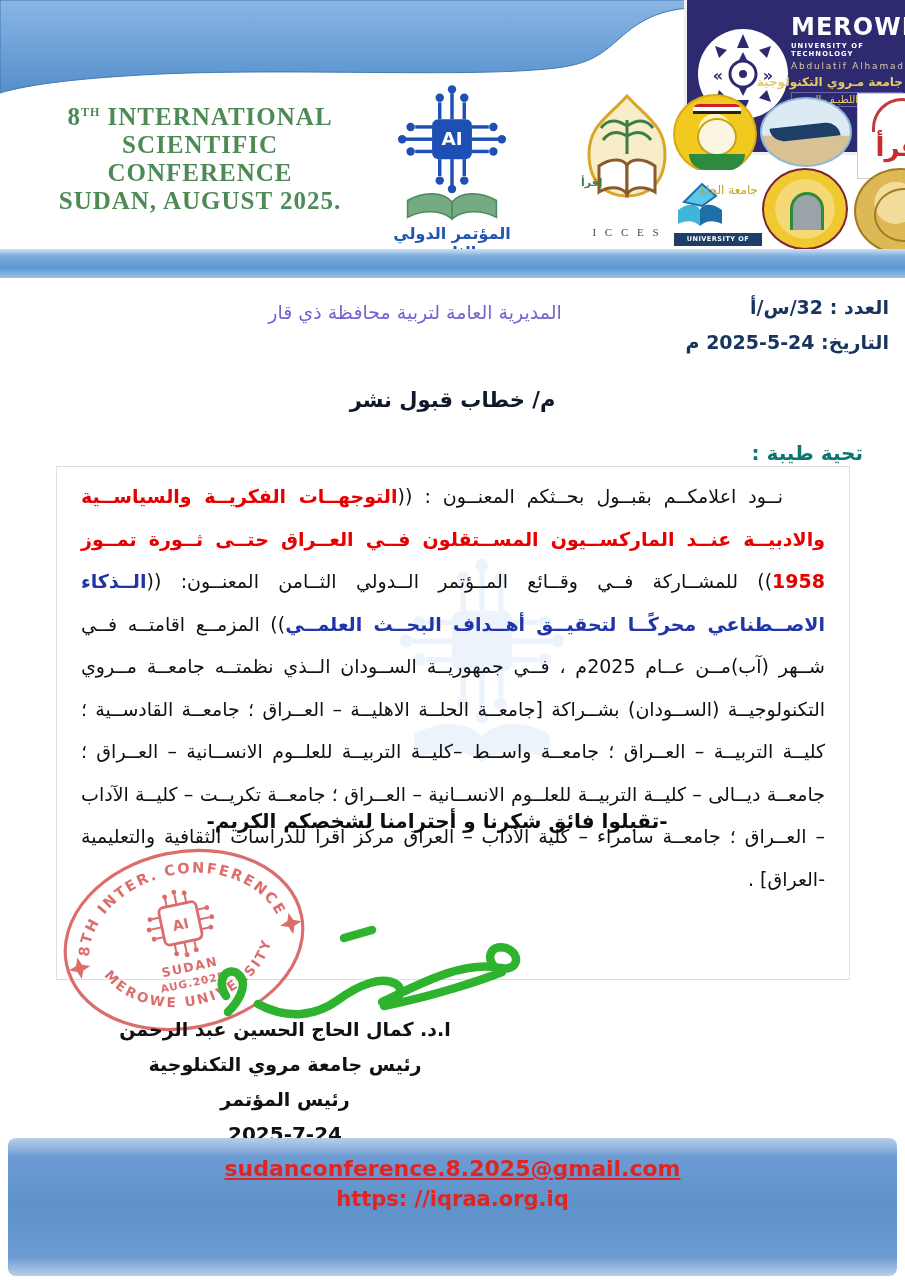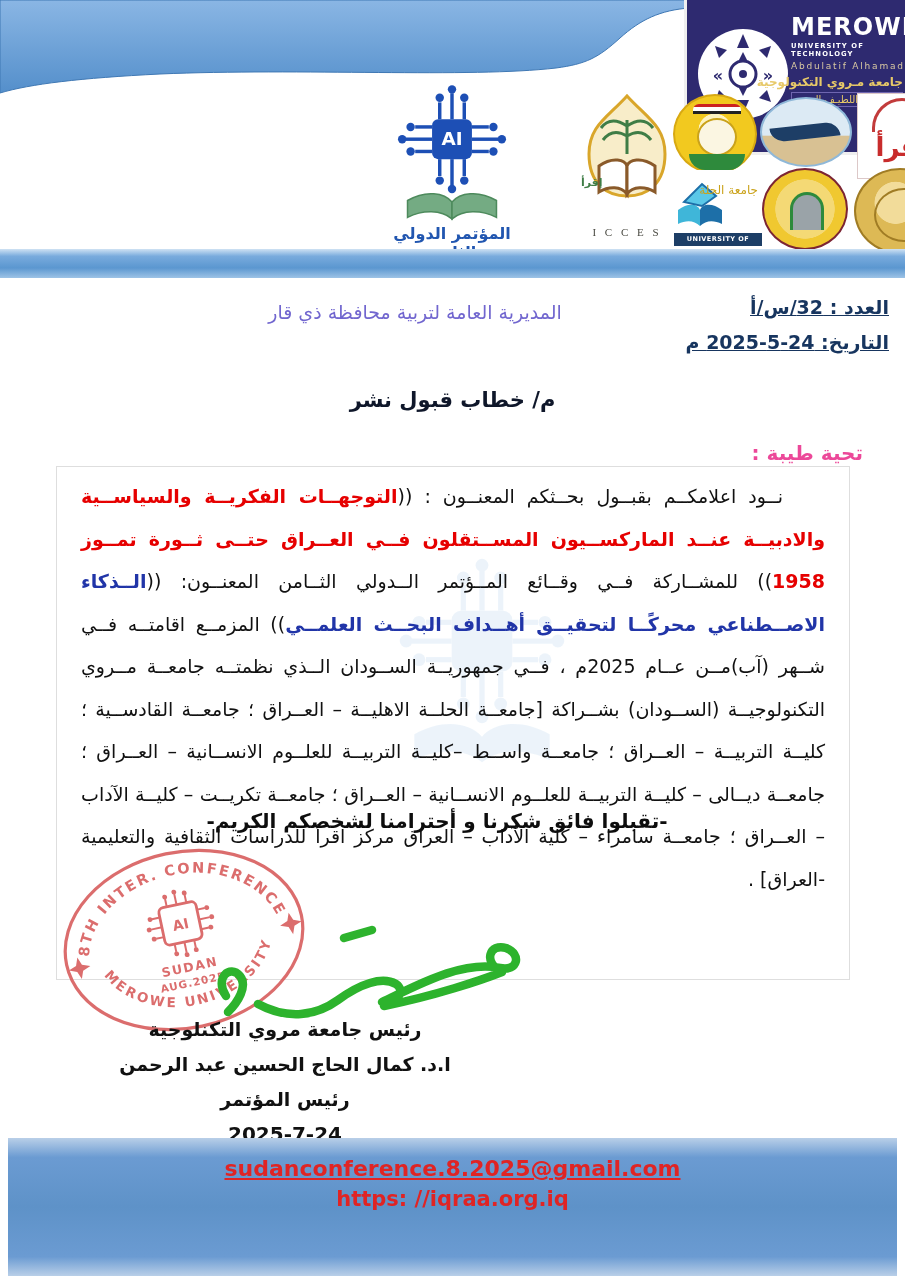--- a/index.html
+++ b/index.html
@@ -61,44 +61,44 @@
       border-radius:17px 17px 0 0;border:3px solid #2e8a3c;border-bottom:none;box-sizing:border-box;}
   .logo-gold{left:810px;top:168px;width:92px;height:86px;border-radius:50%;
       background:radial-gradient(circle at 45% 40%,#f2dc9a 0 30%,#ddb955 31% 70%,#b8902e 71% 100%);
       border:2px solid #a07c24;box-sizing:border-box;}
   .gold-inner{position:absolute;left:18px;top:18px;width:56px;height:50px;border-radius:50%;
       border:2px solid #a07c24;}
   .band{position:absolute;left:0;top:249px;width:905px;height:29px;
       background:linear-gradient(180deg,#cfe2f3 0%,#79abdd 25%,#5b97d0 65%,#9dc3e6 100%);}
   
   .meta{position:absolute;right:16px;top:290px;direction:rtl;text-align:right;
-        color:#17355f;font-weight:bold;font-size:19px;line-height:35px;text-decoration:underline;}
+        color:#17355f;font-weight:bold;font-size:19px;line-height:35px;}
   .addressee{position:absolute;left:205px;top:296px;width:420px;text-align:center;direction:rtl;
         color:#7166cf;font-size:19px;line-height:33px;}
   .subject{position:absolute;left:0;top:388px;width:905px;text-align:center;direction:rtl;
         color:#0f172a;font-weight:bold;font-size:21px;}
-  .salutation{position:absolute;right:42px;top:441px;direction:rtl;color:#ec4899;
+  .salutation{position:absolute;right:42px;top:441px;direction:rtl;color:#0f766e;
         font-weight:bold;font-size:20px;}
   .body-box{position:absolute;left:56px;top:466px;width:794px;height:514px;
         border:1px solid #dedede;box-sizing:border-box;}
   .watermark{position:absolute;left:340px;top:90px;opacity:0.11;}
   .body-text{position:absolute;left:24px;right:24px;top:8px;margin:0;direction:rtl;
         text-align:justify;font-size:19px;line-height:42.5px;color:#111;text-indent:42px;}
   .s-red{color:#e60000;font-weight:bold;}
   .s-blue{color:#2135a8;font-weight:bold;}
   .closing{position:absolute;left:0;top:342px;width:760px;text-align:center;direction:rtl;
         color:#0d0d0d;font-weight:bold;font-size:20px;}
   
   .stamp{position:absolute;left:52px;top:838px;opacity:.93;}
   .sig{position:absolute;left:196px;top:920px;}
   .signer{position:absolute;left:105px;top:1012px;width:360px;text-align:center;direction:rtl;
         color:#111;font-weight:bold;font-size:19px;line-height:35px;}
   .signer .date{direction:ltr;font-size:20px;}
   
-  .footer{position:absolute;left:8px;top:1138px;width:889px;height:138px;border-radius:0;
+  .footer{position:absolute;left:8px;top:1138px;width:889px;height:138px;border-radius:8px;
         background:linear-gradient(180deg,#b9cfe8 0%,#6b9bd2 14%,#5e92c8 50%,#6b9bd2 86%,#b9cfe8 100%);
         text-align:center;}
   .f-email{display:inline-block;margin-top:18px;color:#e02424;font-weight:bold;font-size:22px;
         text-decoration:underline;cursor:pointer;}
   .f-url{color:#e02424;font-weight:bold;font-size:21px;margin-top:6px;cursor:pointer;}
 </style>
 </head>
 <body>
 
 <div class="page">
@@ -131,20 +131,26 @@
     </svg>
     <div class="m-text">
       <div class="m-name">MEROWE</div>
       <div class="m-sub">UNIVERSITY OF TECHNOLOGY</div>
       <div class="m-founder">Abdulatif Alhamad</div>
       <div class="m-ar">جامعة مـروي التكنولوجية</div>
       <div class="m-ar2">عبـد اللطيـف الحمـد</div>
     </div>
   </div>
 
+  <div class="conf-title">
+    <div><span>8</span><sup>TH</sup><span> INTERNATIONAL</span></div>
+    <div>SCIENTIFIC</div>
+    <div>CONFERENCE</div>
+    <div>SUDAN, AUGUST 2025.</div>
+  </div>
 
   <div class="ai-logo">
     <svg width="144" height="138" viewBox="0 0 144 180">
       <g stroke="#1d4fb5" stroke-width="4.5" fill="#1d4fb5">
         <line x1="56" y1="46" x2="56" y2="24"></line>
           <circle cx="56" cy="18" r="5.5" stroke="none"></circle>
         <line x1="72" y1="46" x2="72" y2="12"></line>
           <circle cx="72" cy="7" r="5.5" stroke="none"></circle>
         <line x1="88" y1="46" x2="88" y2="24"></line>
           <circle cx="88" cy="18" r="5.5" stroke="none"></circle>
@@ -325,22 +331,22 @@
 
   <svg class="sig" width="330" height="105" viewBox="0 0 330 105">
     <g fill="none" stroke="#2db32d" stroke-width="8.5" stroke-linecap="round" stroke-linejoin="round">
       <path d="M 30,76 C 18,58 34,44 44,56 C 52,66 42,82 32,92"></path>
       <path d="M 62,84 C 92,100 120,96 142,80 C 164,64 186,56 200,64 C 210,71 202,83 186,82 C 220,66 266,40 304,48 C 322,52 326,34 310,28 C 294,23 286,42 306,52 C 286,60 238,76 188,86"></path>
       <path d="M 148,18 L 176,10"></path>
     </g>
   </svg>
 
   <div class="signer">
+    <div>ا.د. كمال الحاج الحسين عبد الرحمن</div>
     <div>رئيس جامعة مروي التكنلوجية</div>
-    <div>ا.د. كمال الحاج الحسين عبد الرحمن</div>
     <div>رئيس المؤتمر</div>
     <div class="date">2025-7-24</div>
   </div>
 
   <div class="footer">
     <div><span class="f-email">sudanconference.8.2025@gmail.com</span></div>
     <div class="f-url">https: //iqraa.org.iq</div>
   </div>
 
 </div>

